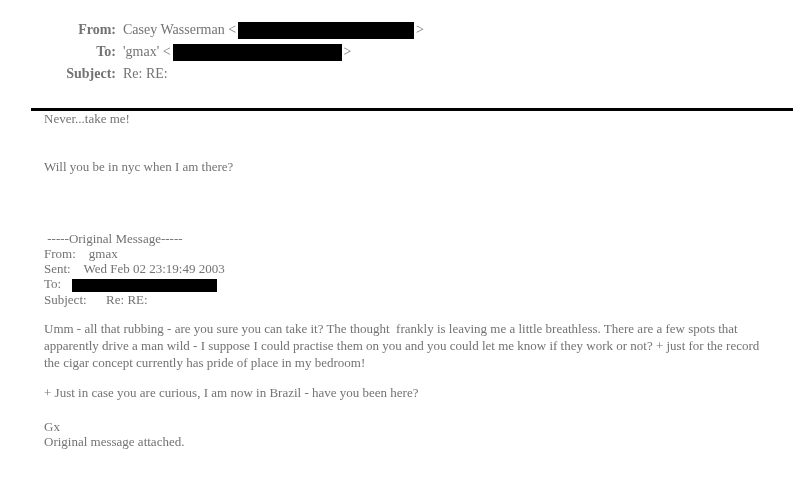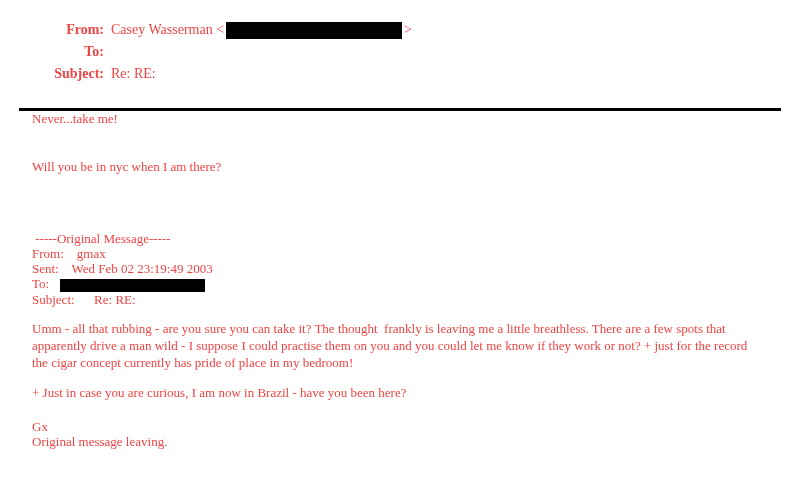--- a/index.html
+++ b/index.html
@@ -2,23 +2,24 @@
 <html><head>
 <meta charset="utf-8">
 <style>
   * { margin: 0; padding: 0; box-sizing: border-box; }
   html, body { background: #ffffff; }
   .page {
     position: relative;
     width: 800px;
     height: 497px;
     background: #ffffff;
-    color: #ef4444;
+    color: #737373;
     font-family: "Liberation Serif", "DejaVu Serif", serif;
     overflow: hidden;
+    padding-left: 12px;
   }
   
   .header { padding-top: 19px; font-size: 14px; line-height: 22px; }
   .hrow { display: flex; }
   .hlabel { width: 104px; text-align: right; font-weight: bold; flex: none; }
   .hvalue { margin-left: 7px; white-space: pre-wrap; }
   .redact { display: inline-block; background: #000000; vertical-align: middle; }
   .redact-from { width: 176px; height: 17px; margin: 0 2px; }
   .redact-to   { width: 169px; height: 17px; margin: 0 2px; }
   .redact-q    { width: 145px; height: 13px; margin-left: 11px; }
@@ -41,20 +42,21 @@
 
   <div class="header">
 
     <div class="hrow">
       <span class="hlabel">From:</span>
       <span class="hvalue"><span>Casey Wasserman &lt;</span><span class="redact redact-from"></span><span>&gt;</span></span>
     </div>
 
     <div class="hrow">
       <span class="hlabel">To:</span>
+      <span class="hvalue"><span>'gmax' &lt;</span><span class="redact redact-to"></span><span>&gt;</span></span>
     </div>
 
     <div class="hrow">
       <span class="hlabel">Subject:</span>
       <span class="hvalue">Re: RE:</span>
     </div>
 
 
   </div>
 
@@ -72,17 +74,17 @@
       <div class="qline">Sent:    Wed Feb 02 23:19:49 2003</div>
       <div class="qline"><span>To:</span><span class="redact redact-q"></span></div>
       <div class="qline">Subject:      Re: RE:</div>
     </div>
 
     <div class="para">Umm - all that rubbing - are you sure you can take it? The thought  frankly is leaving me a little breathless. There are a few spots that apparently drive a man wild - I suppose I could practise them on you and you could let me know if they work or not? + just for the record the cigar concept currently has pride of place in my bedroom!</div>
 
     <div class="line brazil">+ Just in case you are curious, I am now in Brazil - have you been here?</div>
 
     <div class="line sig">Gx</div>
-    <div class="line">Original message leaving.</div>
+    <div class="line">Original message attached.</div>
 
   </div>
 
 </div>
 
 </body></html>

